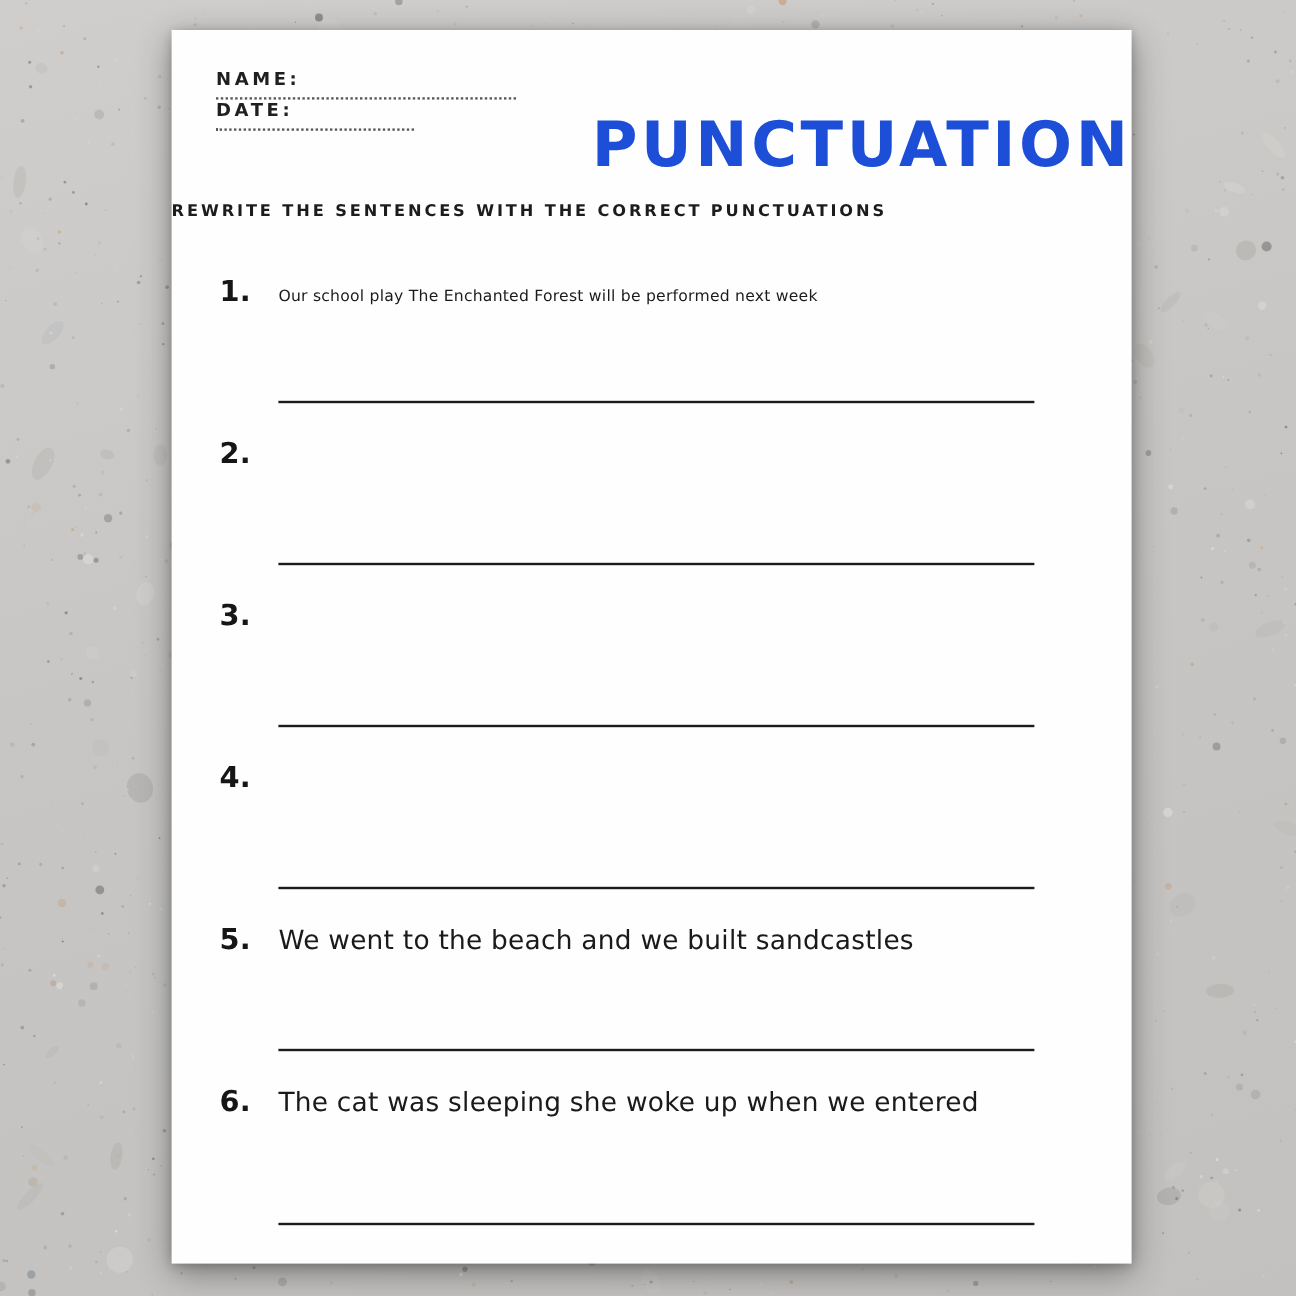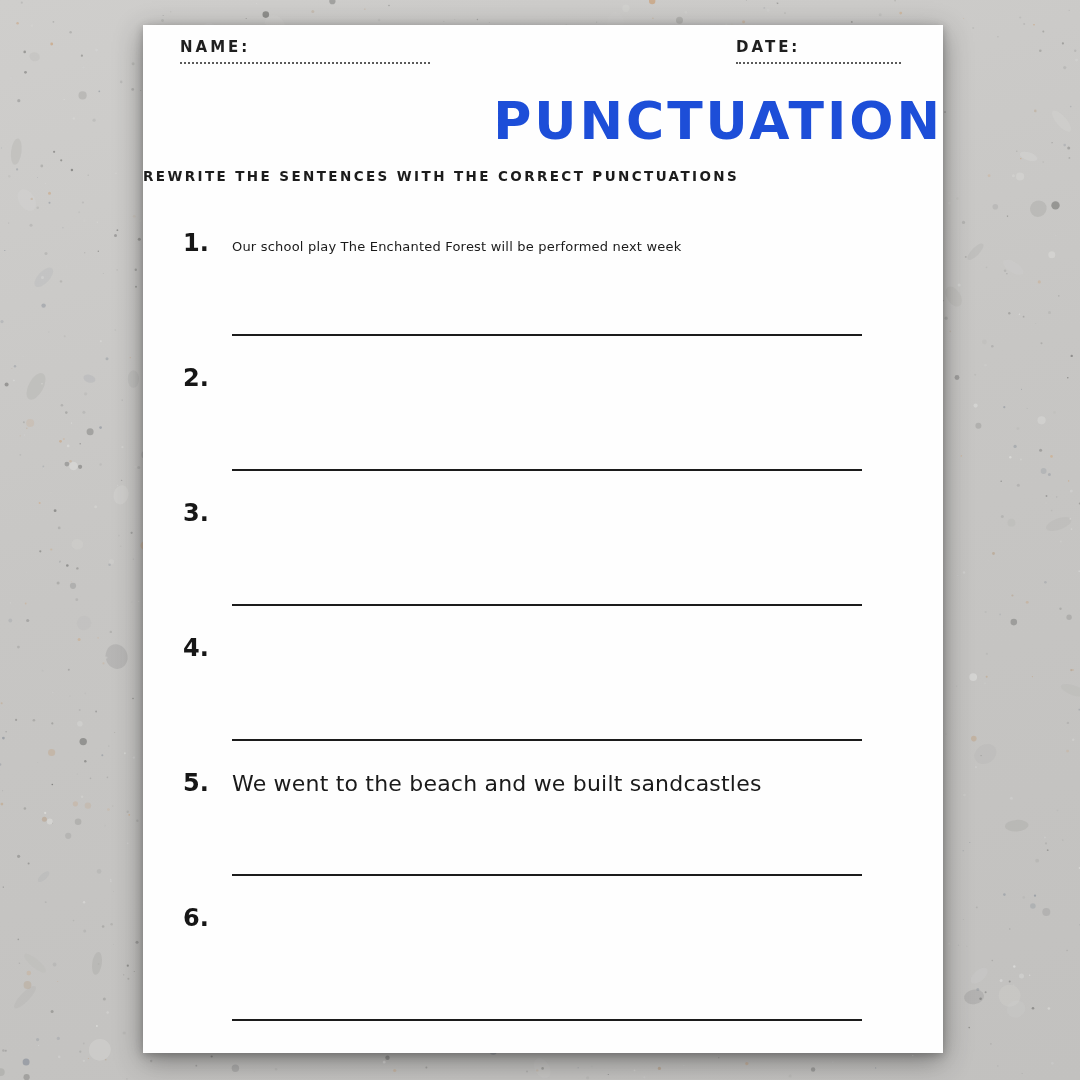--- a/index.html
+++ b/index.html
@@ -17,23 +17,24 @@
   }
   .paper {
     position: absolute;
     left: 143px; top: 25px;
     width: 800px; height: 1028px;
     background: #fefefe;
     box-shadow: 0 8px 26px rgba(35,35,35,0.45), 0 2px 8px rgba(35,35,35,0.28);
   }
   .header-row {
     position: absolute;
-    top: 13px; left: 37px; right: 42px;
+    top: 32px; left: 37px; right: 42px;
     display: flex;
-    justify-content: space-between;
+    justify-content: flex-start;
+    flex-direction: column;
   }
   .field { display: inline-block; }
   .field-label {
     font-size: 15px;
     font-weight: 600;
     letter-spacing: 3px;
     color: #1f1f1f;
     display: block;
     margin-bottom: 6px;
   }
@@ -1748,18 +1749,19 @@
       <div class="sentence-row">
         <span class="item-number">5.</span>
         <span class="item-sentence">We went to the beach and we built sandcastles</span>
       </div>
       <div class="answer-line"></div>
     </div>
 
     <div class="item">
       <div class="sentence-row">
         <span class="item-number">6.</span>
+        <span class="item-sentence">The cat was sleeping she woke up when we entered</span>
       </div>
       <div class="answer-line"></div>
     </div>
 
   </div>
 </div>
 
 </body></html>

